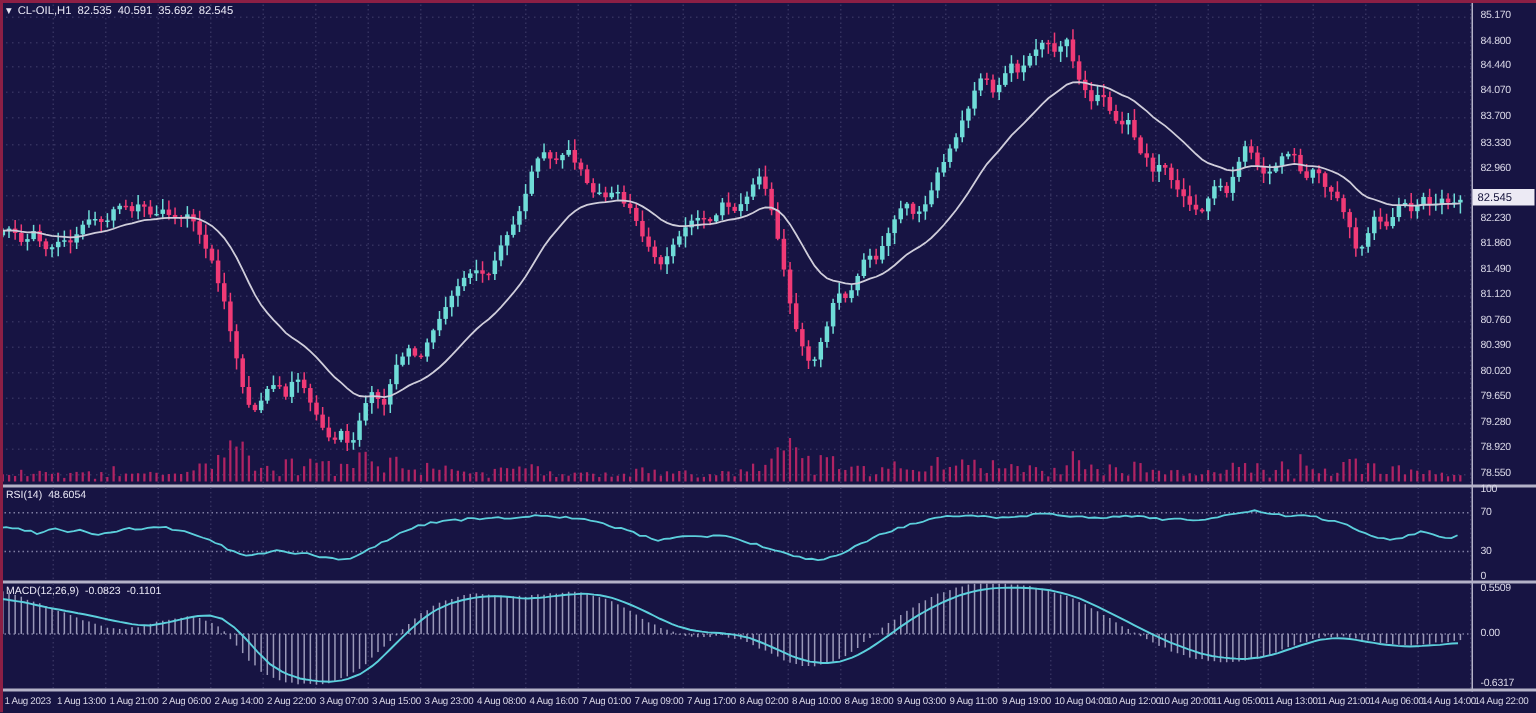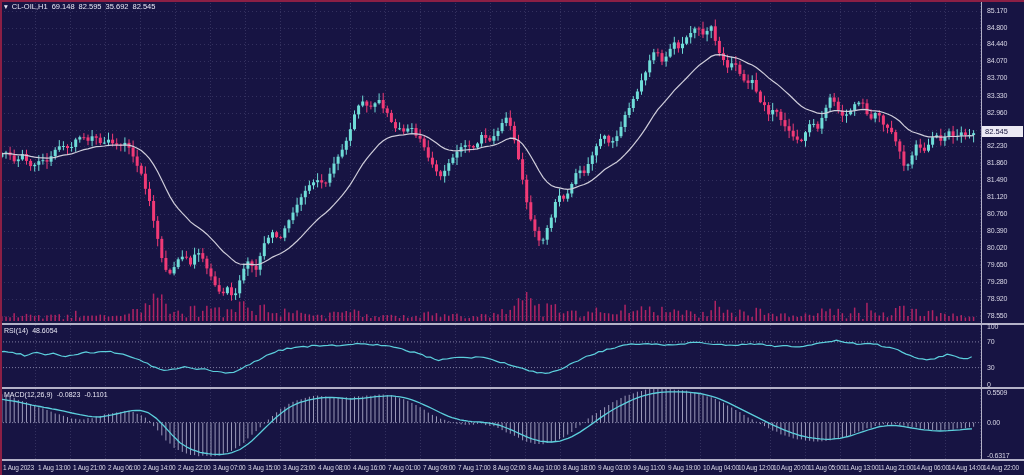--- a/index.html
+++ b/index.html
@@ -793,21 +793,21 @@
         <rect x="968.0" y="135.0" width="3" height="1.0" fill="#6fdcd8"></rect>
         <rect x="968.7" y="316.6" width="1.5" height="4.4" fill="#b02363"></rect>
         <line x1="973.5999999999999" y1="130.2" x2="973.5999999999999" y2="142.4" stroke="#6fdcd8" stroke-width="1"></line>
         <rect x="972.1" y="133.2" width="3" height="1.8" fill="#6fdcd8"></rect>
         <rect x="972.8" y="316.8" width="1.5" height="4.2" fill="#b02363"></rect>
         <polyline points="1.9,153.7 6.0,153.6 10.1,153.7 14.2,154.4 18.3,154.9 22.4,154.8 26.5,155.4 30.6,156.4 34.7,157.2 38.8,157.6 42.9,157.9 47.0,158.2 51.1,158.0 55.2,157.3 59.3,156.2 63.4,155.2 67.5,154.6 71.6,153.8 75.7,152.5 79.8,151.0 83.9,149.7 88.0,148.9 92.1,147.7 96.2,146.7 100.3,146.4 104.4,146.0 108.5,145.4 112.6,145.2 116.7,145.2 120.8,145.2 124.9,145.0 129.0,145.2 133.1,146.3 137.2,148.2 141.3,150.6 145.4,154.2 149.5,158.7 153.6,164.6 157.7,171.7 161.8,179.9 165.9,188.5 170.0,196.6 174.1,203.3 178.2,208.6 182.3,213.2 186.4,217.4 190.5,221.9 194.6,225.0 198.7,227.7 202.8,230.7 206.9,234.2 211.0,238.3 215.1,242.7 219.2,247.4 223.3,251.7 227.4,255.1 231.5,258.9 235.6,262.2 239.7,264.0 243.8,264.4 247.9,264.1 252.0,264.3 256.1,264.8 260.2,264.0 264.3,262.0 268.4,259.7 272.5,257.1 276.6,255.2 280.7,253.5 284.8,251.1 288.9,248.2 293.0,244.8 297.1,241.0 301.2,236.8 305.3,232.4 309.4,227.9 313.5,223.6 317.6,219.5 321.7,215.9 325.8,212.8 329.9,209.0 334.0,204.7 338.1,200.1 342.2,195.3 346.3,190.1 350.4,184.3 354.5,177.7 358.6,170.8 362.7,164.2 366.8,158.6 370.9,153.7 375.0,148.9 379.1,144.2 383.2,140.8 387.3,138.2 391.4,136.6 395.5,135.8 399.6,135.1 403.7,134.8 407.8,134.2 411.9,133.6 416.0,133.8 420.1,134.3 424.2,135.5 428.3,137.6 432.4,140.2 436.5,143.1 440.6,146.3 444.7,148.6 448.8,150.0 452.9,150.7 457.0,150.8 461.1,150.4 465.2,150.0 469.3,149.6 473.4,149.4 477.5,148.8 481.6,147.5 485.7,146.6 489.8,146.0 493.9,145.1 498.0,143.7 502.1,141.8 506.2,139.5 510.3,138.2 514.4,138.4 518.5,140.4 522.6,144.1 526.7,149.6 530.8,156.3 534.9,163.4 539.0,170.7 543.1,177.3 547.2,182.1 551.3,185.5 555.4,187.1 559.5,187.9 563.6,188.9 567.7,189.4 571.8,188.9 575.9,187.4 580.0,185.8 584.1,184.5 588.2,182.6 592.3,180.0 596.4,176.8 600.5,173.2 604.6,169.6 608.7,167.0 612.8,164.6 616.9,161.9 621.0,158.5 625.1,154.4 629.2,150.0 633.3,145.1 637.4,140.0 641.5,134.3 645.6,128.4 649.7,121.9 653.8,115.3 657.9,109.4 662.0,104.8 666.1,100.2 670.2,95.3 674.3,90.3 678.4,86.3 682.5,82.2 686.6,78.0 690.7,73.7 694.8,69.4 698.9,65.5 703.0,62.5 707.1,59.5 711.2,56.4 715.3,54.9 719.4,54.7 723.5,55.2 727.6,56.4 731.7,57.1 735.8,57.8 739.9,59.3 744.0,61.3 748.1,63.4 752.2,65.0 756.3,67.5 760.4,70.8 764.5,74.1 768.6,77.9 772.7,81.0 776.8,83.9 780.9,87.4 785.0,91.1 789.1,94.8 793.2,98.8 797.3,102.7 801.4,106.3 805.5,108.8 809.6,110.3 813.7,111.6 817.8,113.2 821.9,113.7 826.0,113.1 830.1,111.6 834.2,110.7 838.3,110.7 842.4,111.1 846.5,111.4 850.6,111.4 854.7,110.7 858.8,109.9 862.9,109.3 867.0,109.7 871.1,110.6 875.2,110.8 879.3,111.3 883.4,112.5 887.5,114.0 891.6,115.7 895.7,118.2 899.8,121.3 903.9,125.6 908.0,129.3 912.1,131.8 916.2,133.0 920.3,134.4 924.4,135.9 928.5,136.8 932.6,136.8 936.7,136.7 940.8,137.1 944.9,137.0 949.0,136.5 953.1,136.5 957.2,136.4 961.3,136.0 965.4,135.9 969.5,135.9 973.6,135.6 " fill="none" stroke="#cfcdda" stroke-width="1.2"></polyline>
       </svg>
   </div>
 
   <div id="main-legend" class="legend" style="color: rgb(232, 230, 244);">
-    <span>▾</span><span>CL-OIL,H1</span><span>69.148</span><span>82.595</span><span>35.692</span><span>82.545</span>
+    <span>▾</span><span>CL-OIL,H1</span><span>82.535</span><span>40.591</span><span>35.692</span><span>82.545</span>
   </div>
 
   <div id="sep1" class="sep" style="background: rgb(180, 178, 200);"></div>
 
   <div id="rsi-panel" class="panel">
     <svg id="rsi-svg" width="981" height="62">
         <line x1="35.5" y1="0" x2="35.5" y2="62" stroke="#34315f" stroke-width="1" stroke-dasharray="1,2"></line>
         <line x1="70.5" y1="0" x2="70.5" y2="62" stroke="#34315f" stroke-width="1" stroke-dasharray="1,2"></line>
         <line x1="105.5" y1="0" x2="105.5" y2="62" stroke="#34315f" stroke-width="1" stroke-dasharray="1,2"></line>
         <line x1="140.5" y1="0" x2="140.5" y2="62" stroke="#34315f" stroke-width="1" stroke-dasharray="1,2"></line>

